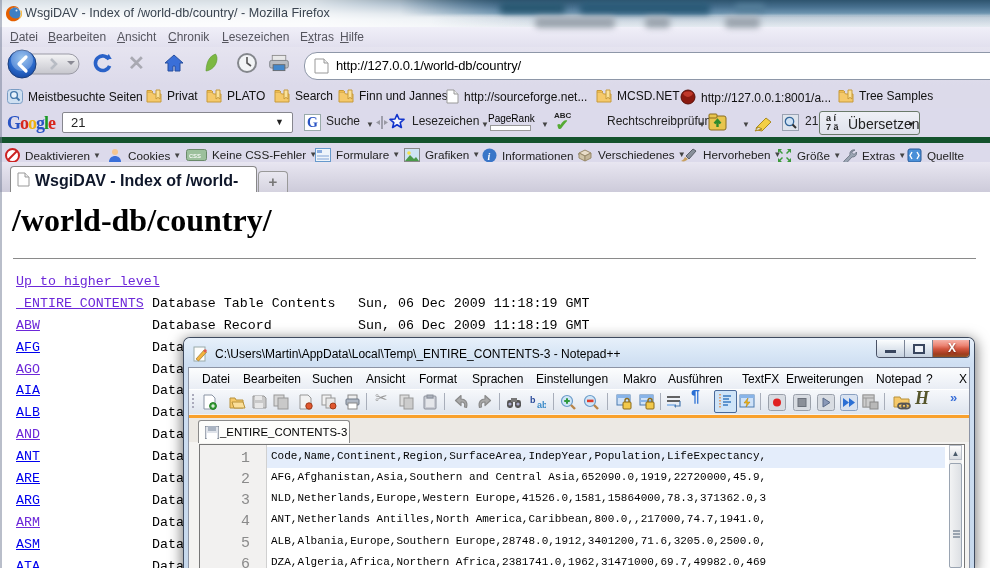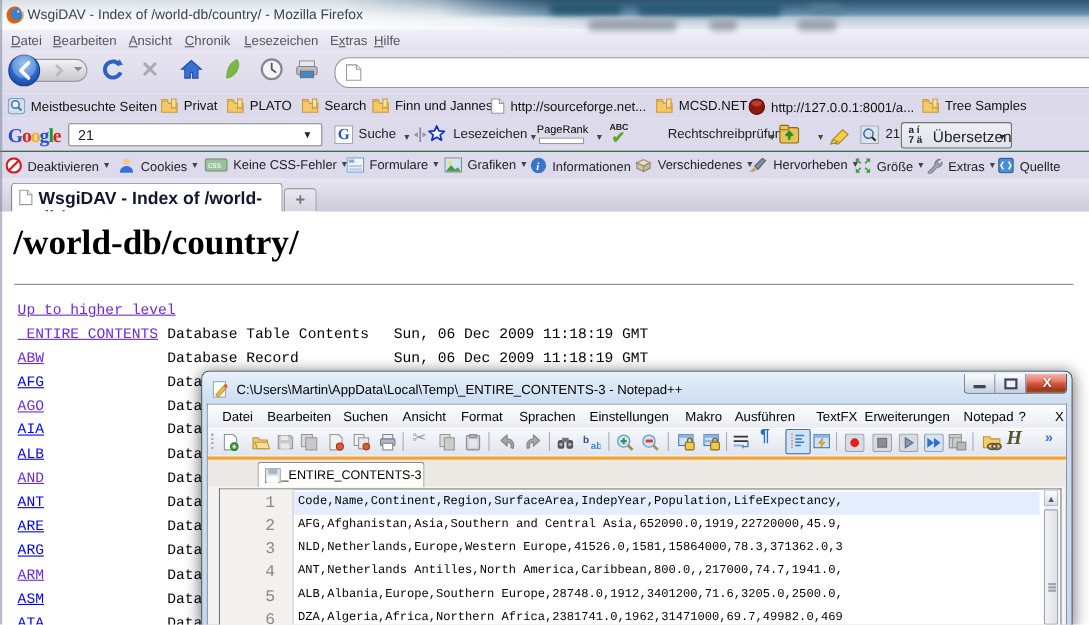--- a/index.html
+++ b/index.html
@@ -30,21 +30,21 @@
      border-radius:13px;background:#fff;}
   #urlbar .pico{position:absolute;left:9px;top:5px;}
   #urlbar .txt{position:absolute;left:31px;top:5px;font-size:13px;color:#000;letter-spacing:-0.15px;}
   
   #fbook{left:0;top:85px;width:990px;height:23px;background:#dcdaea;font-size:12px;color:#111;}
   #fbook .it{position:absolute;top:4px;white-space:nowrap;}
   #fbook .lbl{position:relative;top:-3px;margin-left:5px;}
   
   #fgoog{left:0;top:108px;width:990px;height:29px;background:#dcdaeb;font-size:12px;color:#222;}
   
-  #fdev{left:0;top:137px;width:990px;height:25px;background:#dcdaeb;border-top:1px solid #14532d;
+  #fdev{left:0;top:137px;width:990px;height:25px;background:#dcdaeb;border-top:6px solid #14532d;
      font-size:11.7px;color:#222;}
   #fdev .it{position:absolute;top:5px;white-space:nowrap;}
   #fdev .lbl{position:relative;top:-3px;margin-left:5px;}
   .ddi{color:#444;font-size:8px;position:relative;top:-5px;margin-left:3px;}
   .gd{position:absolute;color:#444;font-size:8px;}
   
   #ftabs{left:0;top:162px;width:990px;height:30px;
      background:linear-gradient(to bottom,#e8e6f1,#cdcbda);border-bottom:1px solid #555;}
   #tab1{position:absolute;left:10px;top:4px;width:245px;height:26px;background:#fff;
      border:1px solid #888;border-bottom:none;border-radius:4px 4px 0 0;}
@@ -74,21 +74,21 @@
   #nmenu{position:absolute;left:0;top:0;width:100%;height:21px;
      background:linear-gradient(#fcfdfe,#e9edf4);font-size:12px;color:#000;}
   #nmenu span{position:absolute;top:4px;}
   #ntools{position:absolute;left:0;top:21px;width:100%;height:24px;
      background:linear-gradient(#f6f8fb,#dfe5ee);border-top:1px solid #fff;}
   .tic{position:absolute;top:4px;}
   .tsep{position:absolute;top:3px;width:1px;height:17px;background:#a8aeba;}
   #nbar{position:absolute;left:0;top:47px;width:100%;height:3px;background:#f9a12d;}
   #ntabbar{position:absolute;left:0;top:50px;width:100%;height:24px;background:#ece9e4;}
   #ntab{position:absolute;left:9px;top:2px;width:150px;height:22px;background:#fdfdfb;
-     border:1px solid #8a8a8a;border-bottom:none;border-radius:3px 3px 0 0;margin-left:36px;}
+     border:1px solid #8a8a8a;border-bottom:none;border-radius:3px 3px 0 0;}
   #ntab .t{position:absolute;left:21px;top:5px;font-size:11.4px;color:#000;white-space:nowrap;}
   #nedit{position:absolute;left:10px;top:76px;right:4px;bottom:0;background:#fff;
      border:1px solid #777;border-bottom:none;}
   #ngutter{position:absolute;left:0;top:0;width:66px;height:100%;background:#f2f1f0;border-right:1px solid #d0d0d0;}
   .lnum{position:absolute;width:20px;text-align:right;left:30px;font-family:"Liberation Mono",monospace;font-size:14.9px;color:#8a8a8a;}
   .cline{position:absolute;left:71px;font-family:"Liberation Mono",monospace;font-size:11px;color:#000;white-space:pre;}
   #hl1{position:absolute;left:62px;top:2px;right:19px;height:21px;background:#e4edfb;}
   #nscroll{position:absolute;top:0;right:2px;width:13px;bottom:0;background:#f0f0f0;}
   #nsup{position:absolute;top:0;left:0;width:13px;height:15px;background:linear-gradient(#fdfdfd,#d8dce2);
      border:1px solid #b8bec8;box-sizing:border-box;color:#4a5a6a;font-size:8px;text-align:center;line-height:15px;}
@@ -169,20 +169,21 @@
     <svg class="navico" style="left:268px;" width="26" height="22" viewBox="0 0 26 22">
       <rect x="5" y="2" width="16" height="7" fill="#e8e8e8" stroke="#888"></rect>
       <rect x="2" y="8" width="22" height="9" rx="2" fill="#b9bcc2" stroke="#797c82"></rect>
       <rect x="6" y="13" width="14" height="7" fill="#4488cc" stroke="#666"></rect>
     </svg>
     <div id="urlbar">
       <svg class="pico" width="15" height="16" viewBox="0 0 15 16">
           <path d="M1 1h9l4 4v10H1z" fill="#fff" stroke="#999"></path>
           <path d="M10 1v4h4" fill="#eee" stroke="#999"></path>
         </svg>
+      <div class="txt">http://127.0.0.1/world-db/country/</div>
     </div>
   </div>
 
   <div class="abs" id="fbook">
     <div class="it" style="left:7px;"><svg width="16" height="15" viewBox="0 0 16 15">
           <rect x="0.5" y="0.5" width="15" height="14" rx="3" fill="#cfe0f2" stroke="#7a9cc4"></rect>
           <circle cx="7" cy="6" r="3.4" fill="#e8f2fc" stroke="#4477aa" stroke-width="1.4"></circle>
           <path d="M9.5 8.5 12.5 11.5" stroke="#4477aa" stroke-width="1.8"></path>
         </svg><span class="lbl">Meistbesuchte Seiten</span></div>
     <div class="it" style="left:146px;"><svg width="16" height="14" viewBox="0 0 16 14">

